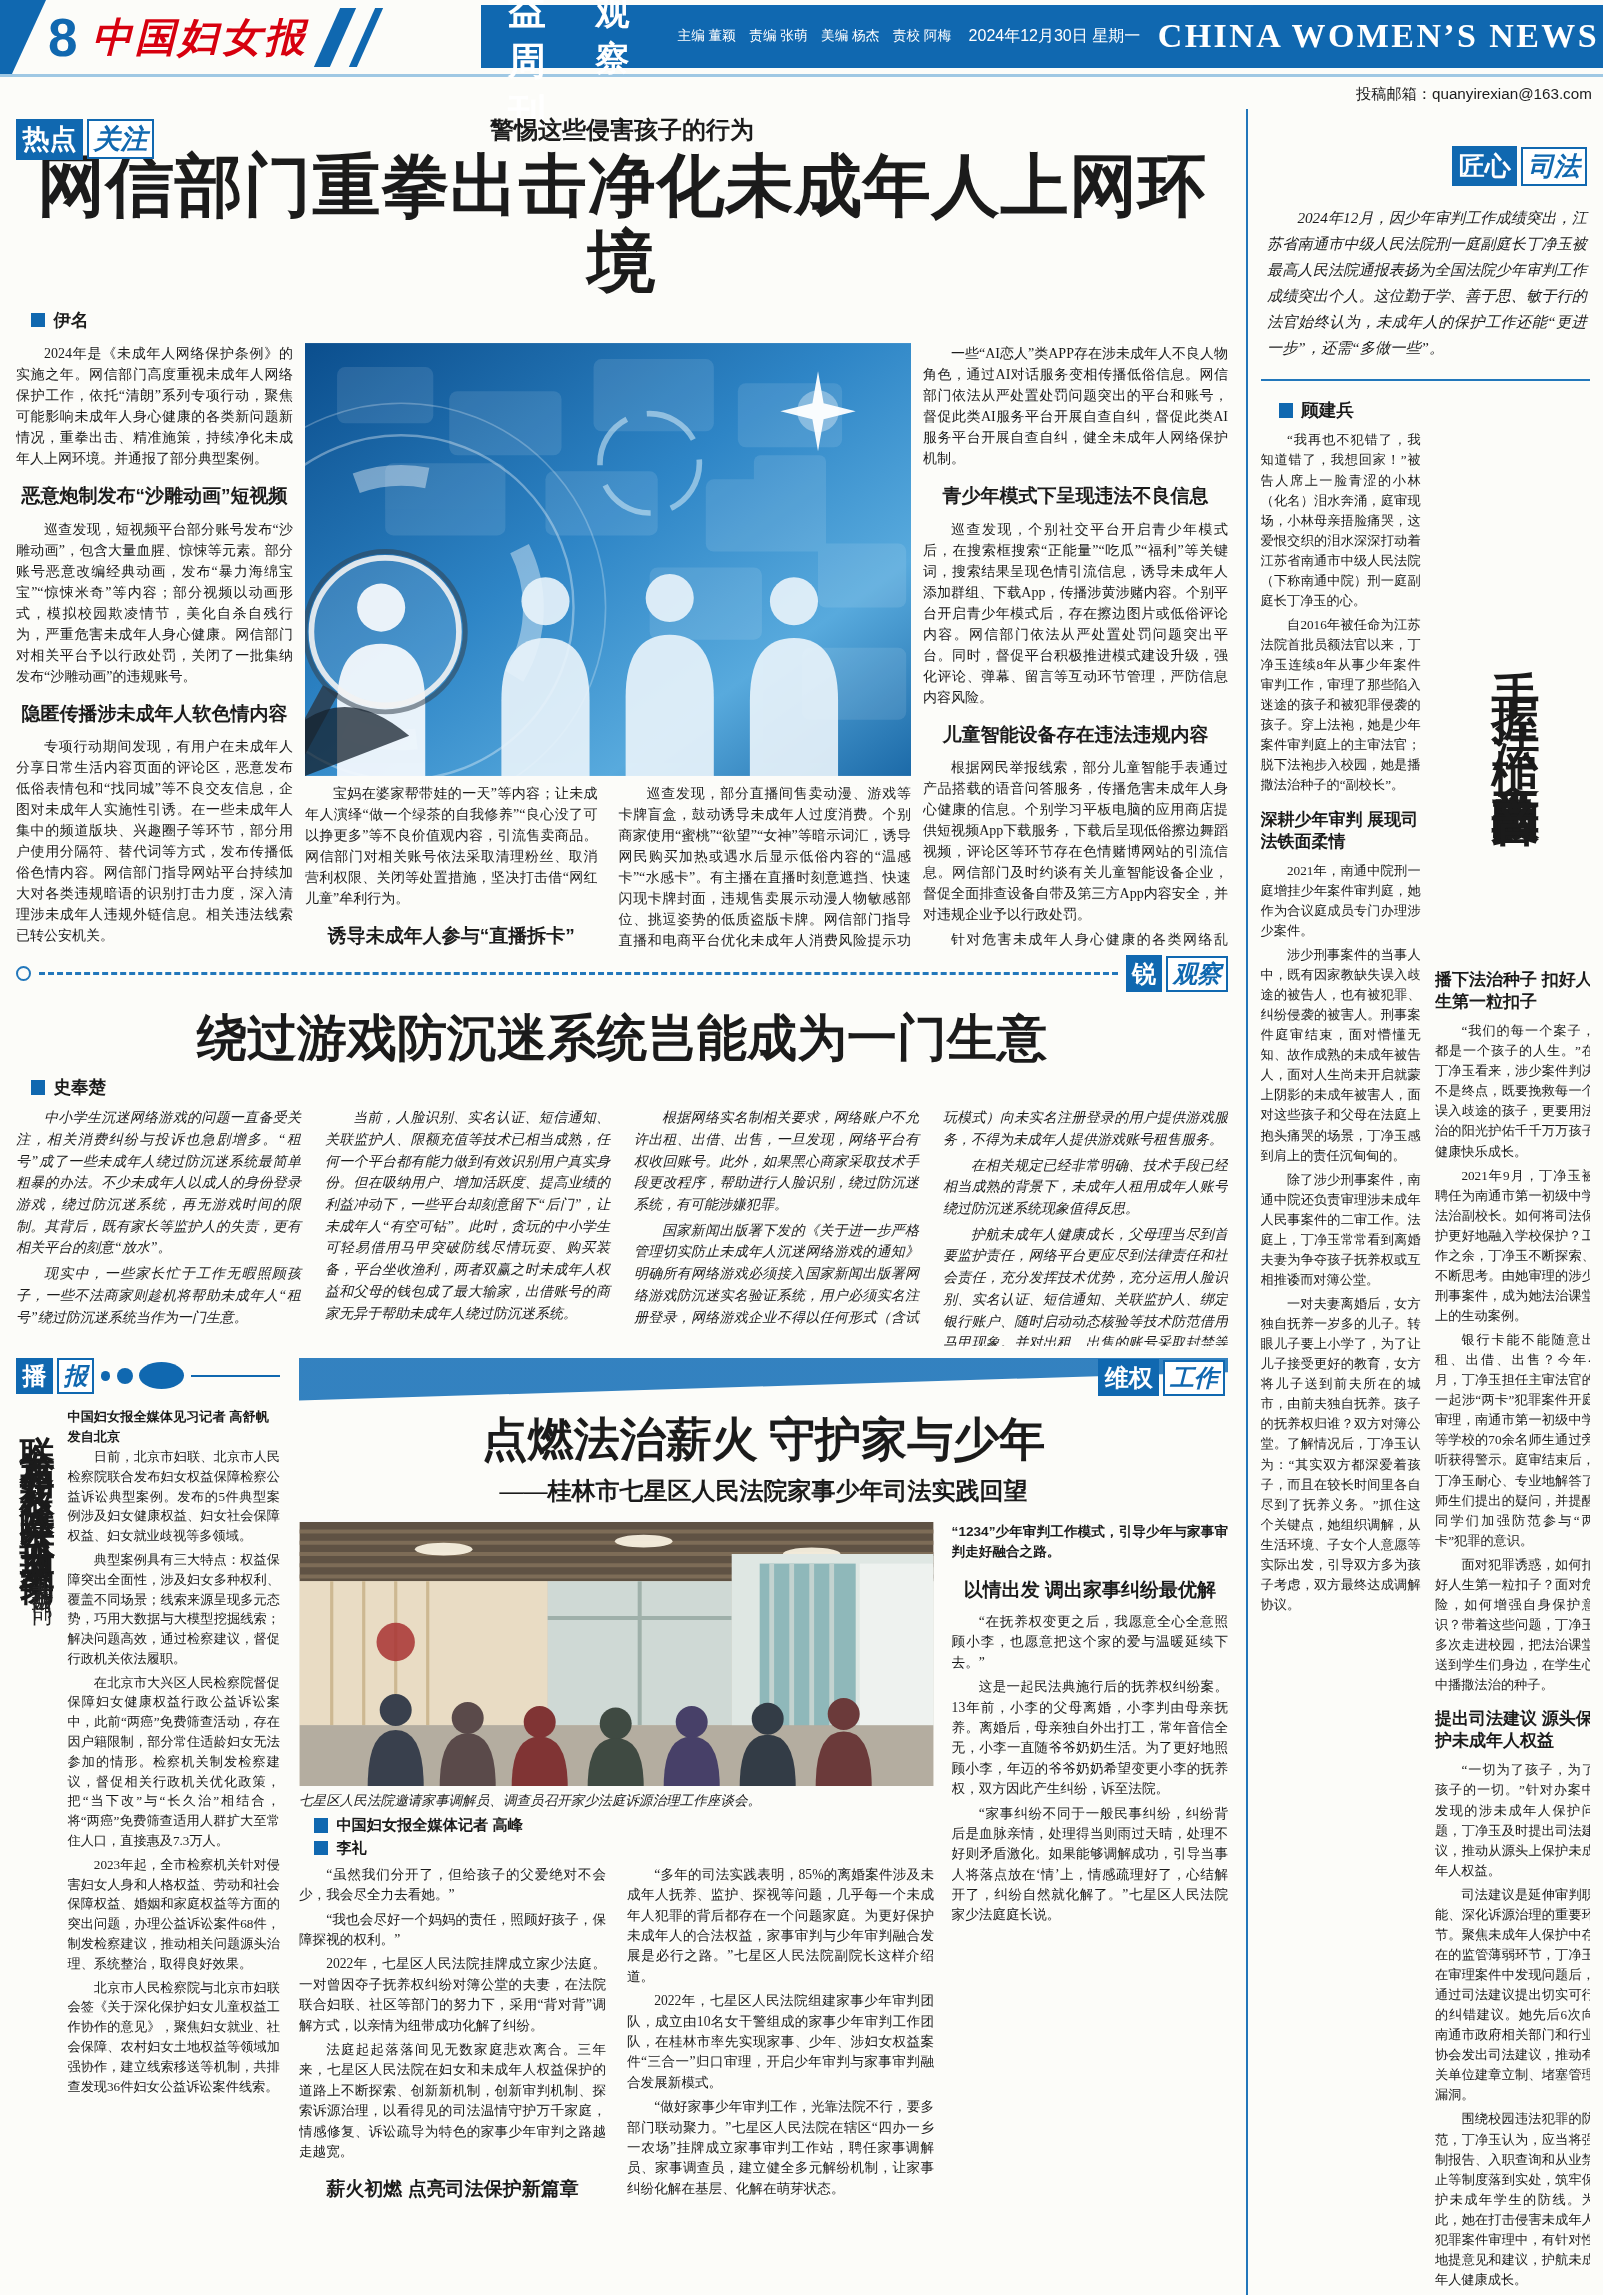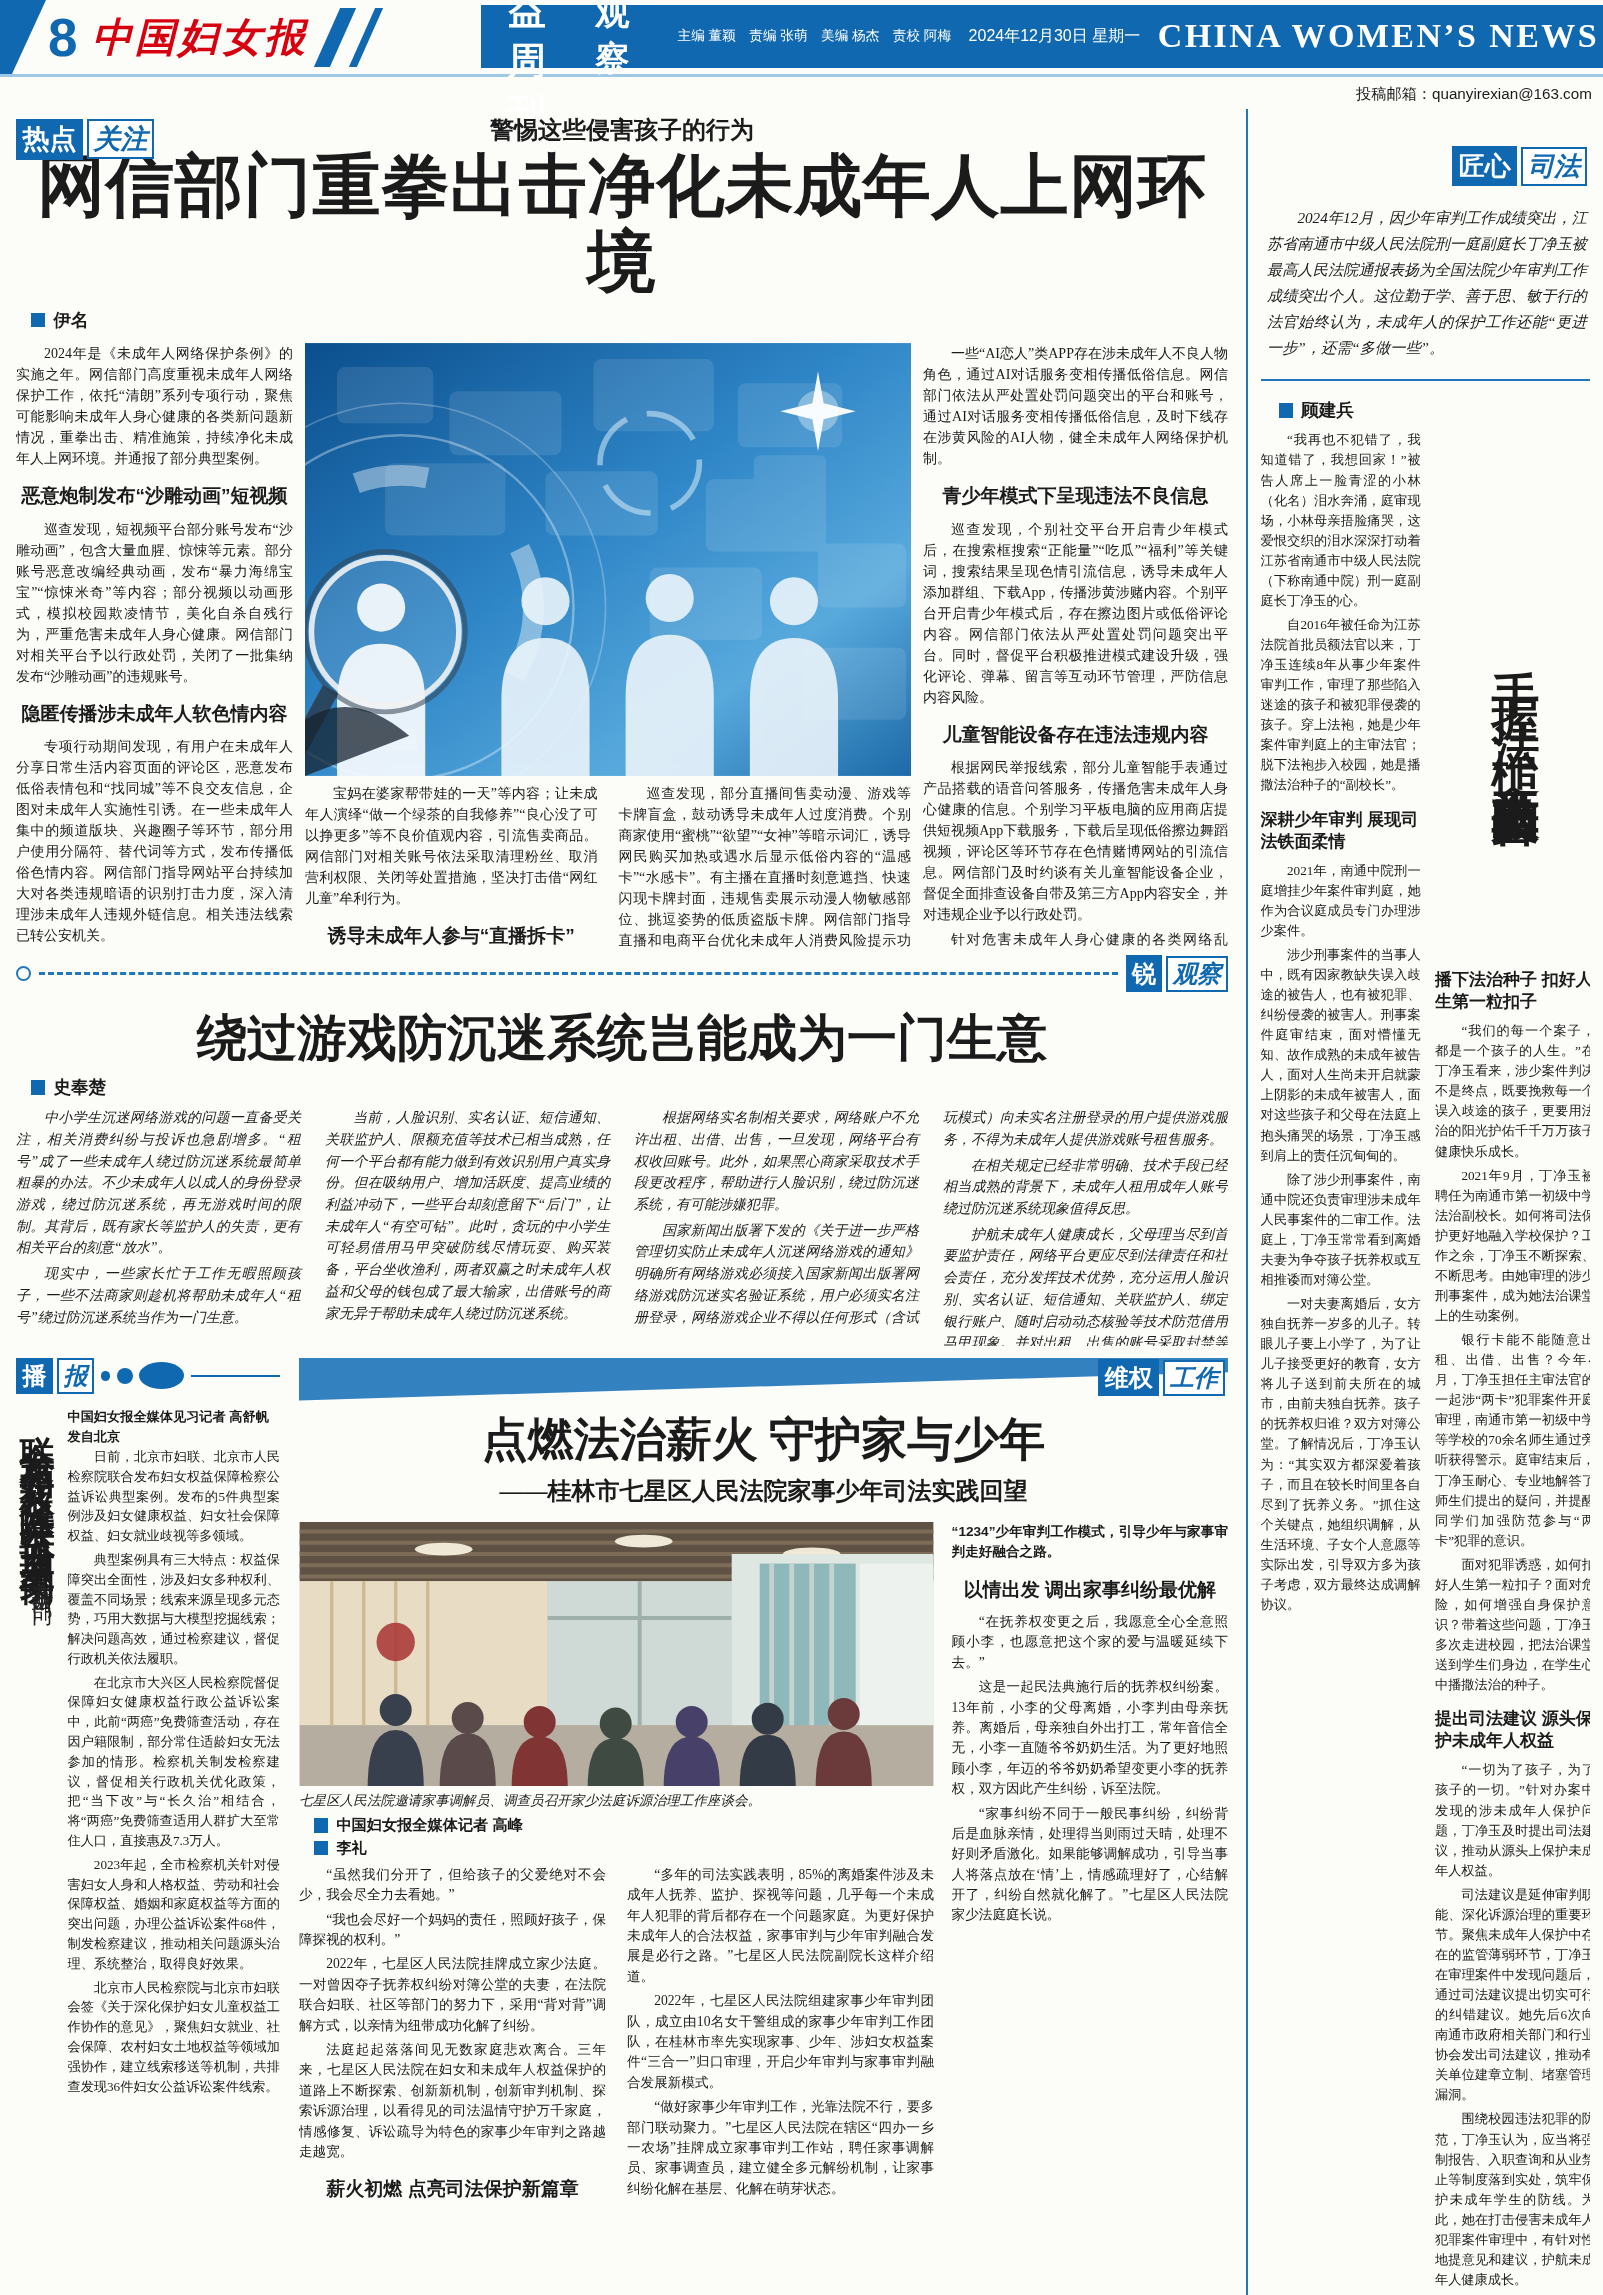--- a/index.html
+++ b/index.html
@@ -215,21 +215,21 @@
                 <path d="M640 35 l7 40 l40 10 l-40 10 l-7 40 l-7 -40 l-40 -10 l40 -10 z" opacity="0.95"></path>
               </g>
             </svg>
             <div class="midtext">
                 <p class="para">宝妈在婆家帮带娃的一天”等内容；让未成年人演绎“做一个绿茶的自我修养”“良心没了可以挣更多”等不良价值观内容，引流售卖商品。网信部门对相关账号依法采取清理粉丝、取消营利权限、关闭等处置措施，坚决打击借“网红儿童”牟利行为。</p>
                 <h4 class="subhead">诱导未成年人参与“直播拆卡”</h4>
                 <p class="para">巡查发现，部分直播间售卖动漫、游戏等卡牌盲盒，鼓动诱导未成年人过度消费。个别商家使用“蜜桃”“欲望”“女神”等暗示词汇，诱导网民购买加热或遇水后显示低俗内容的“温感卡”“水感卡”。有主播在直播时刻意遮挡、快速闪现卡牌封面，违规售卖展示动漫人物敏感部位、挑逗姿势的低质盗版卡牌。网信部门指导直播和电商平台优化未成年人消费风险提示功能，对盲盒类产品强化年龄确认，平台主动开展店铺商家合规指导，累计处置违规直播1700余场，下架商品2.8万余个。</p>
               </div>
           </div>
           <div class="hot-colbox">
-              <p class="para">一些“AI恋人”类APP存在涉未成年人不良人物角色，通过AI对话服务变相传播低俗信息。网信部门依法从严处置处罚问题突出的平台和账号，通过AI对话服务变相传播低俗信息，及时下线存在涉黄风险的AI人物，健全未成年人网络保护机制。</p>
+              <p class="para">一些“AI恋人”类APP存在涉未成年人不良人物角色，通过AI对话服务变相传播低俗信息。网信部门依法从严处置处罚问题突出的平台和账号，督促此类AI服务平台开展自查自纠，督促此类AI服务平台开展自查自纠，健全未成年人网络保护机制。</p>
               <h4 class="subhead">青少年模式下呈现违法不良信息</h4>
               <p class="para">巡查发现，个别社交平台开启青少年模式后，在搜索框搜索“正能量”“吃瓜”“福利”等关键词，搜索结果呈现色情引流信息，诱导未成年人添加群组、下载App，传播涉黄涉赌内容。个别平台开启青少年模式后，存在擦边图片或低俗评论内容。网信部门依法从严处置处罚问题突出平台。同时，督促平台积极推进模式建设升级，强化评论、弹幕、留言等互动环节管理，严防信息内容风险。</p>
               <h4 class="subhead">儿童智能设备存在违法违规内容</h4>
               <p class="para">根据网民举报线索，部分儿童智能手表通过产品搭载的语音问答服务，传播危害未成年人身心健康的信息。个别学习平板电脑的应用商店提供短视频App下载服务，下载后呈现低俗擦边舞蹈视频，评论区等环节存在色情赌博网站的引流信息。网信部门及时约谈有关儿童智能设备企业，督促全面排查设备自带及第三方App内容安全，并对违规企业予以行政处罚。</p>
               <p class="para">针对危害未成年人身心健康的各类网络乱象，网信部门将持续加大治理力度，压实网站平台主体责任，采取有效措施，遏制违法不良信息隐匿传播，从严处置处罚问题突出的平台和账号。呼吁社会各界共同参与未成年人网络保护，共同营造良好网络环境。</p>
             </div>
         </div>
       </div>
 
       <div class="sharp">

